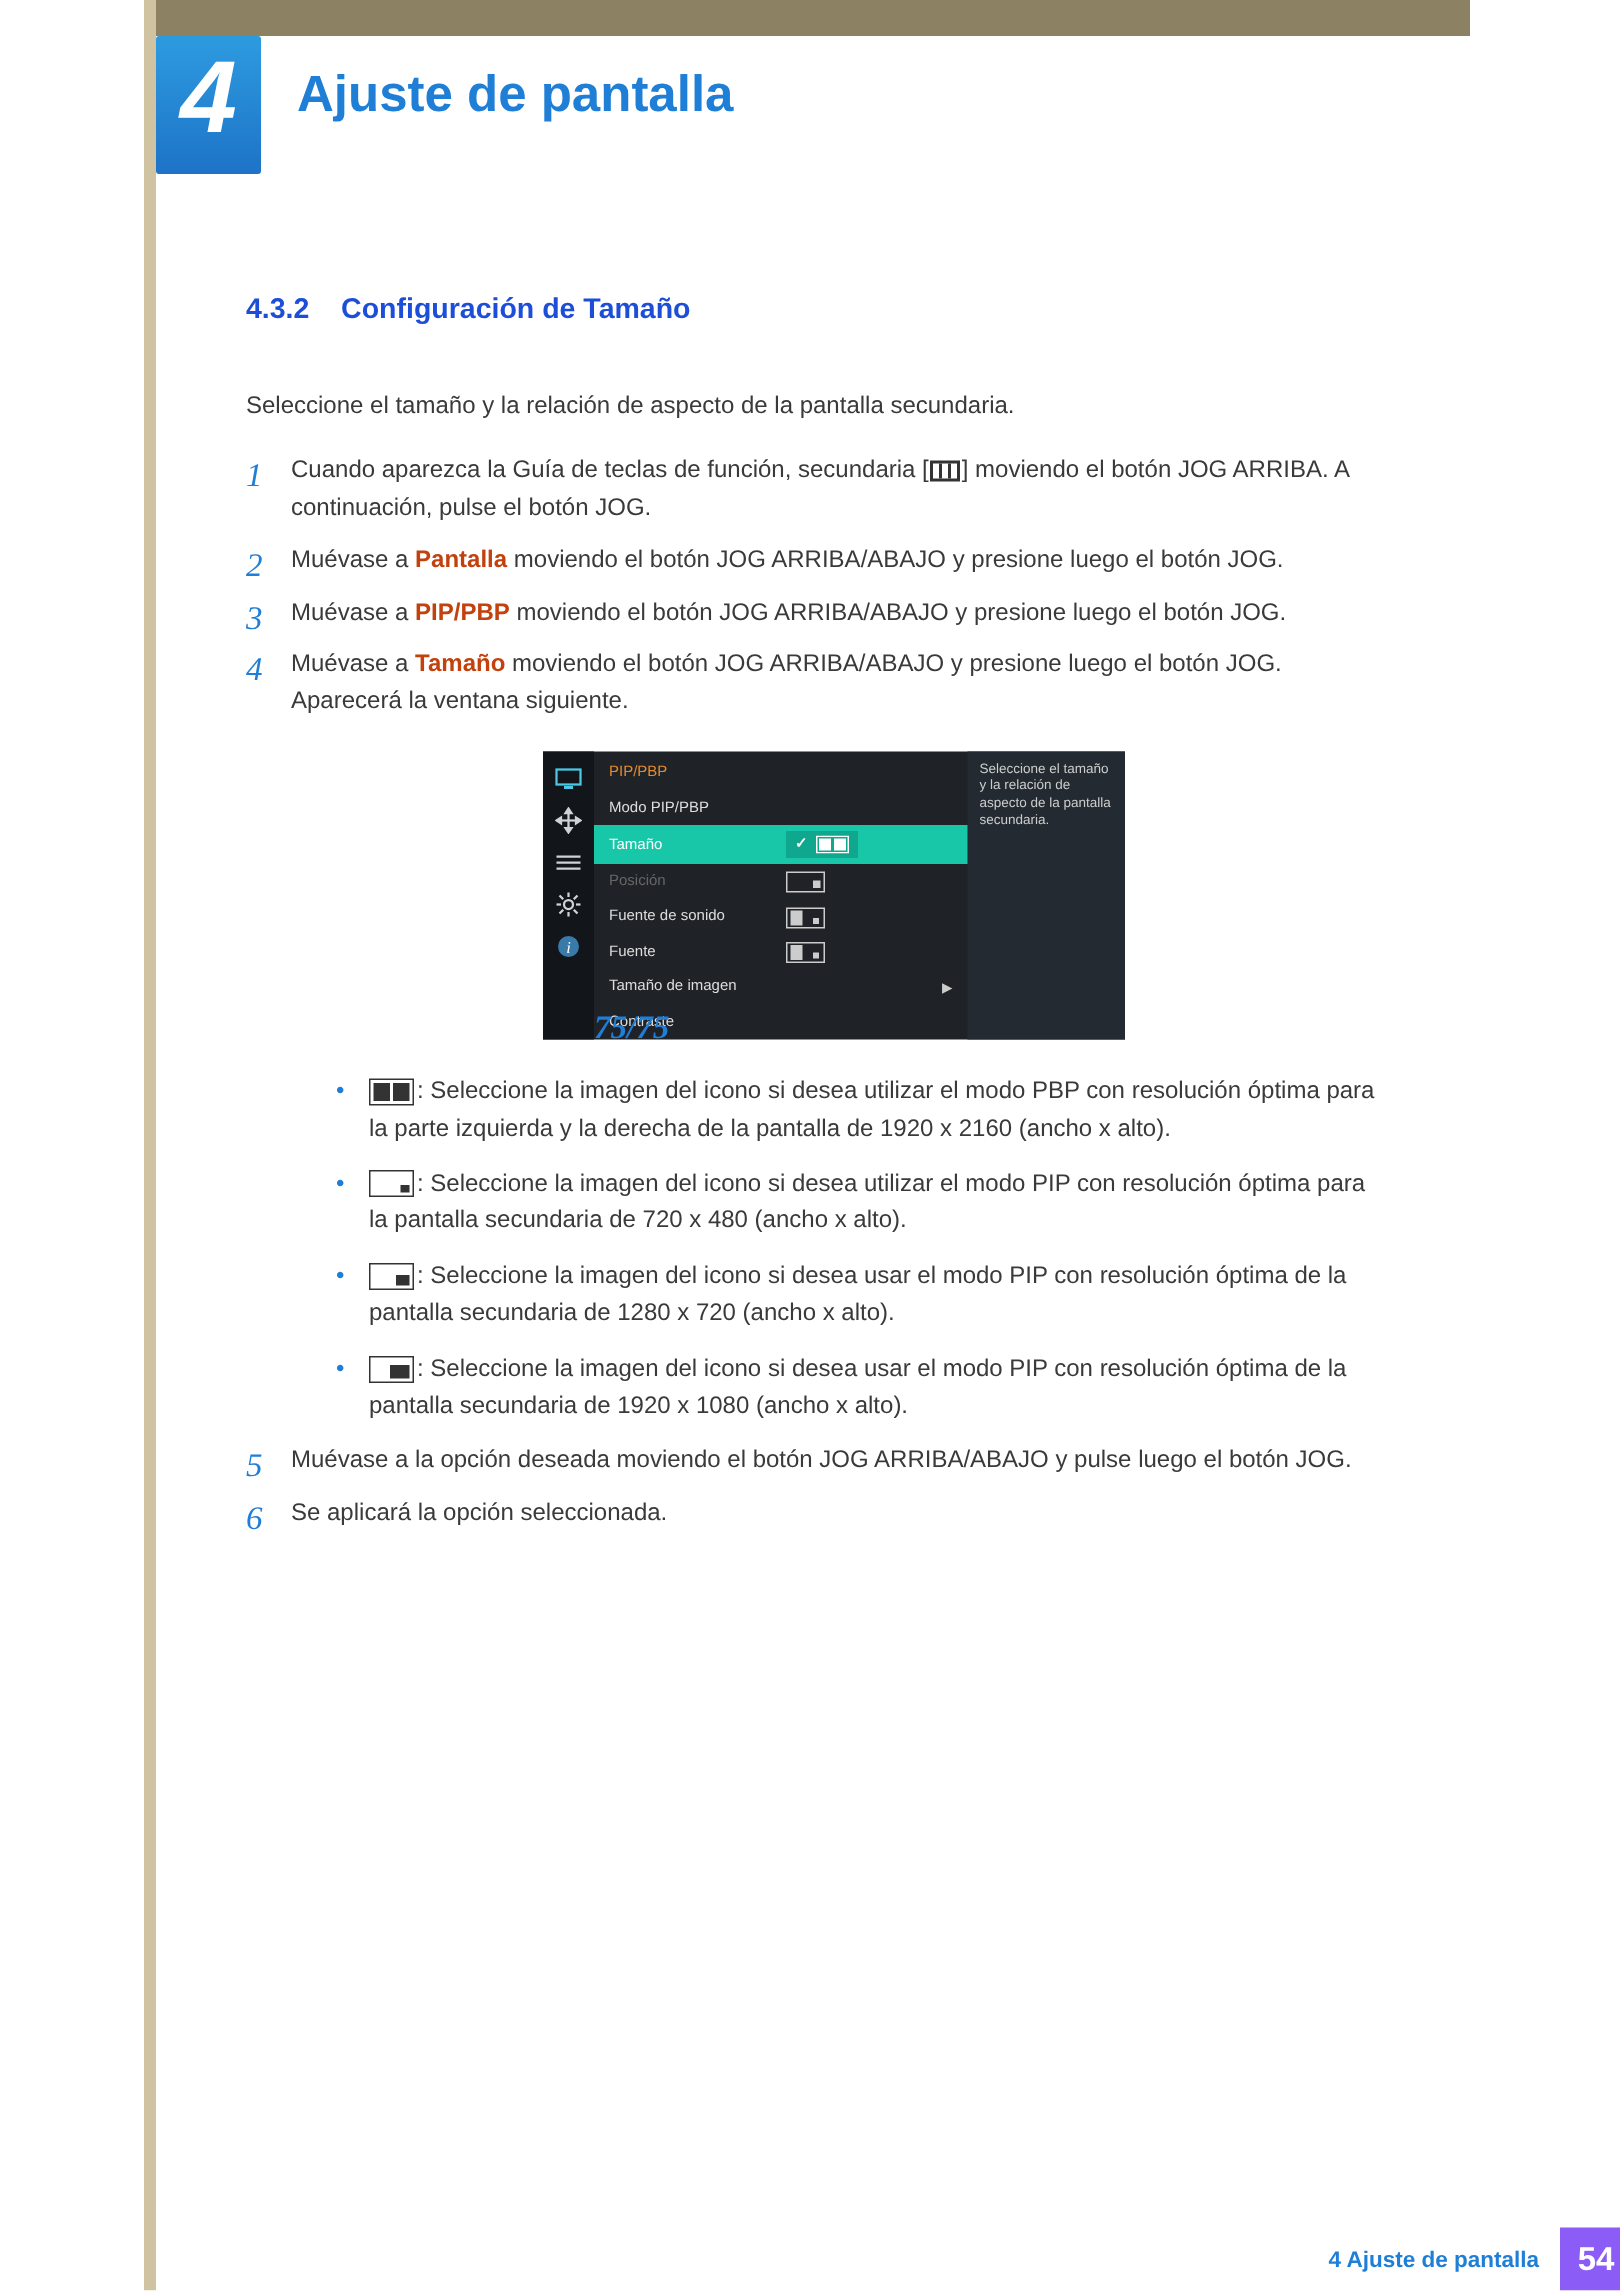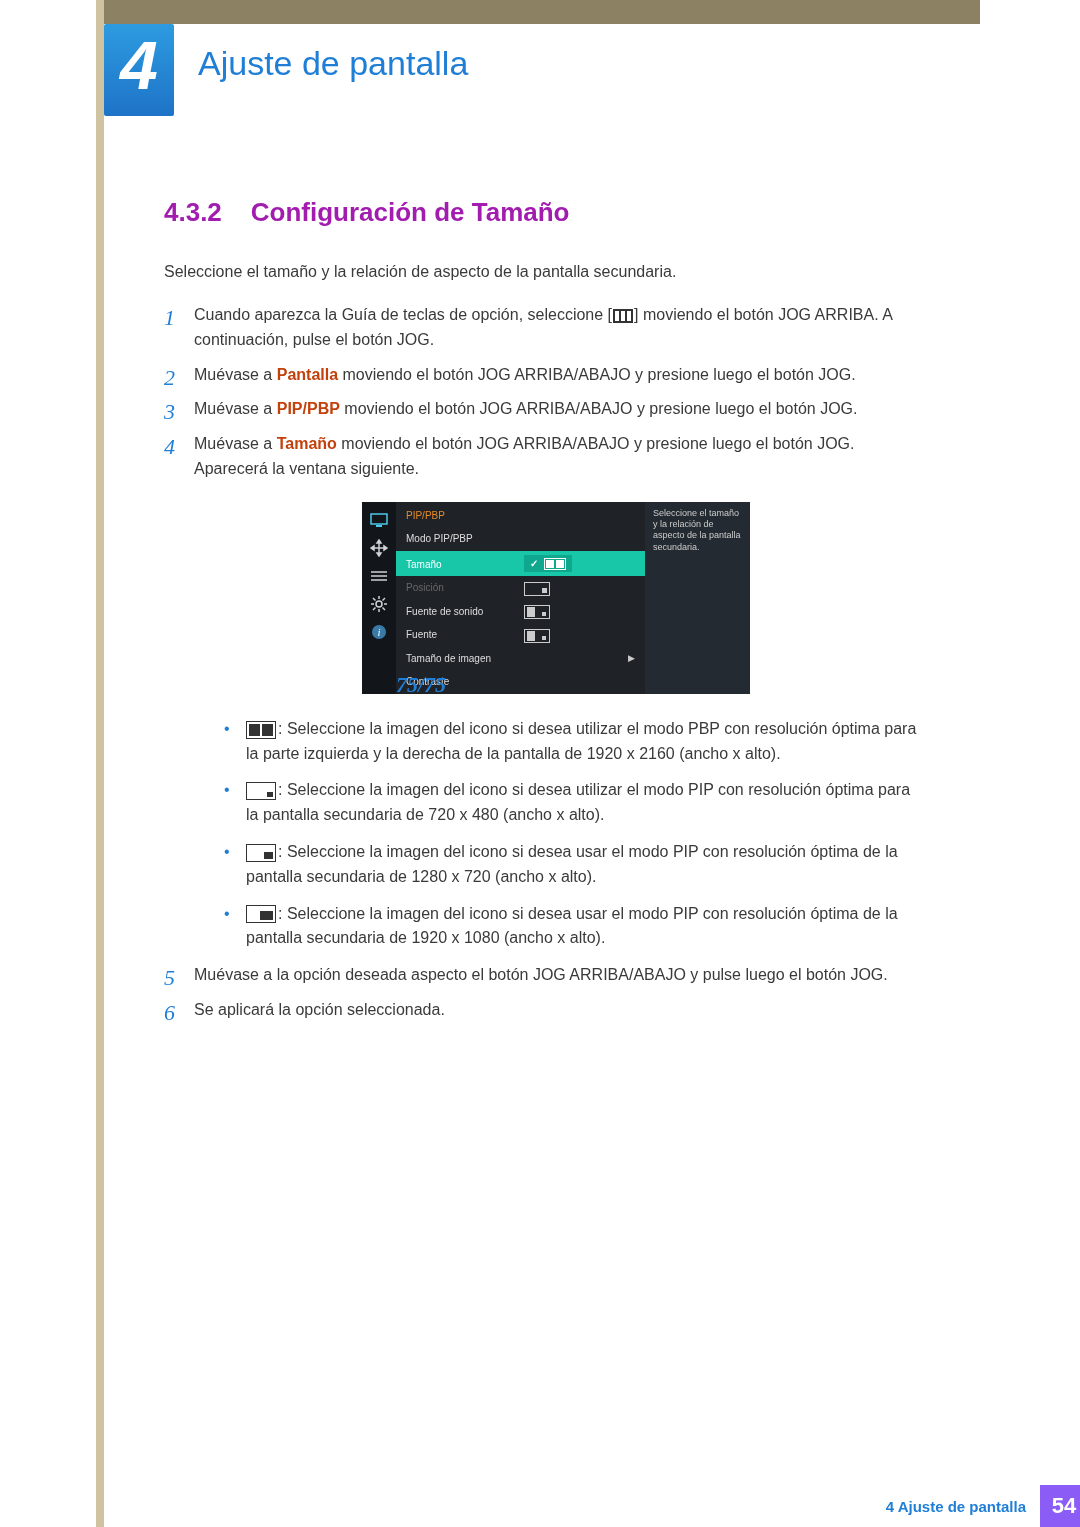--- a/index.html
+++ b/index.html
@@ -43,36 +43,36 @@
     justify-content: center;
     padding-top: 2px;
     border-radius: 2px;
   }
   .chap-title {
     position: absolute;
     left: 198px;
     top: 44px;
     font-size: 34px;
     color: #1f7ed6;
-    font-weight: normal;
+    font-weight: bold;
   }
   .content {
     position: absolute;
     left: 164px;
     top: 192px;
     width: 756px;
     font-size: 16px;
     line-height: 1.55;
     color: #3a3a3a;
   }
   .sect-heading {
-    color: #a21caf;
-    font-size: 26px;
-    font-weight: bold;
-    margin-bottom: 28px;
+    color: #1d4ed8;
+    font-size: 19px;
+    font-weight: bold;
+    margin-bottom: 38px;
   }
   .intro { margin-bottom: 18px; }
   ol.steps { list-style: none; }
   ol.steps > li {
     position: relative;
     padding-left: 30px;
     margin-bottom: 10px;
   }
   ol.steps > li .num {
     position: absolute;
@@ -239,21 +239,21 @@
     <span>4.3.2</span>
     &nbsp;&nbsp;
     <span>Configuración de Tamaño</span>
   </div>
 
   <p class="intro">Seleccione el tamaño y la relación de aspecto de la pantalla secundaria.</p>
 
   <ol class="steps">
     <li>
       <span class="num">1</span>
-      <span>Cuando aparezca la Guía de teclas de opción, seleccione [</span><span class="menu-icon"></span><span>] moviendo el botón JOG ARRIBA. A continuación, pulse el botón JOG.</span>
+      <span>Cuando aparezca la Guía de teclas de función, secundaria [</span><span class="menu-icon"></span><span>] moviendo el botón JOG ARRIBA. A continuación, pulse el botón JOG.</span>
     </li>
     <li>
       <span class="num">2</span>
       <span>Muévase a </span><span class="hl1">Pantalla</span><span> moviendo el botón JOG ARRIBA/ABAJO y presione luego el botón JOG.</span>
     </li>
     <li>
       <span class="num">3</span>
       <span>Muévase a </span><span class="hl1">PIP/PBP</span><span> moviendo el botón JOG ARRIBA/ABAJO y presione luego el botón JOG.</span>
     </li>
     <li>
@@ -356,21 +356,21 @@
 
       <ul class="icon-list">
         <li><span class="pbp-icon split"></span><span>: Seleccione la imagen del icono si desea utilizar el modo PBP con resolución óptima para la parte izquierda y la derecha de la pantalla de 1920 x 2160 (ancho x alto).</span></li>
         <li><span class="pbp-icon br-sm"></span><span>: Seleccione la imagen del icono si desea utilizar el modo PIP con resolución óptima para la pantalla secundaria de 720 x 480 (ancho x alto).</span></li>
         <li><span class="pbp-icon br-md"></span><span>: Seleccione la imagen del icono si desea usar el modo PIP con resolución óptima de la pantalla secundaria de 1280 x 720 (ancho x alto).</span></li>
         <li><span class="pbp-icon br-lg"></span><span>: Seleccione la imagen del icono si desea usar el modo PIP con resolución óptima de la pantalla secundaria de 1920 x 1080 (ancho x alto).</span></li>
       </ul>
     </li>
     <li>
       <span class="num">5</span>
-      <span>Muévase a la opción deseada aspecto el botón JOG ARRIBA/ABAJO y pulse luego el botón JOG.</span>
+      <span>Muévase a la opción deseada moviendo el botón JOG ARRIBA/ABAJO y pulse luego el botón JOG.</span>
     </li>
     <li>
       <span class="num">6</span>
       <span>Se aplicará la opción seleccionada.</span>
     </li>
   </ol>
 </div>
 
 <div class="footer">
   <div class="ftxt">4 Ajuste de pantalla</div>

